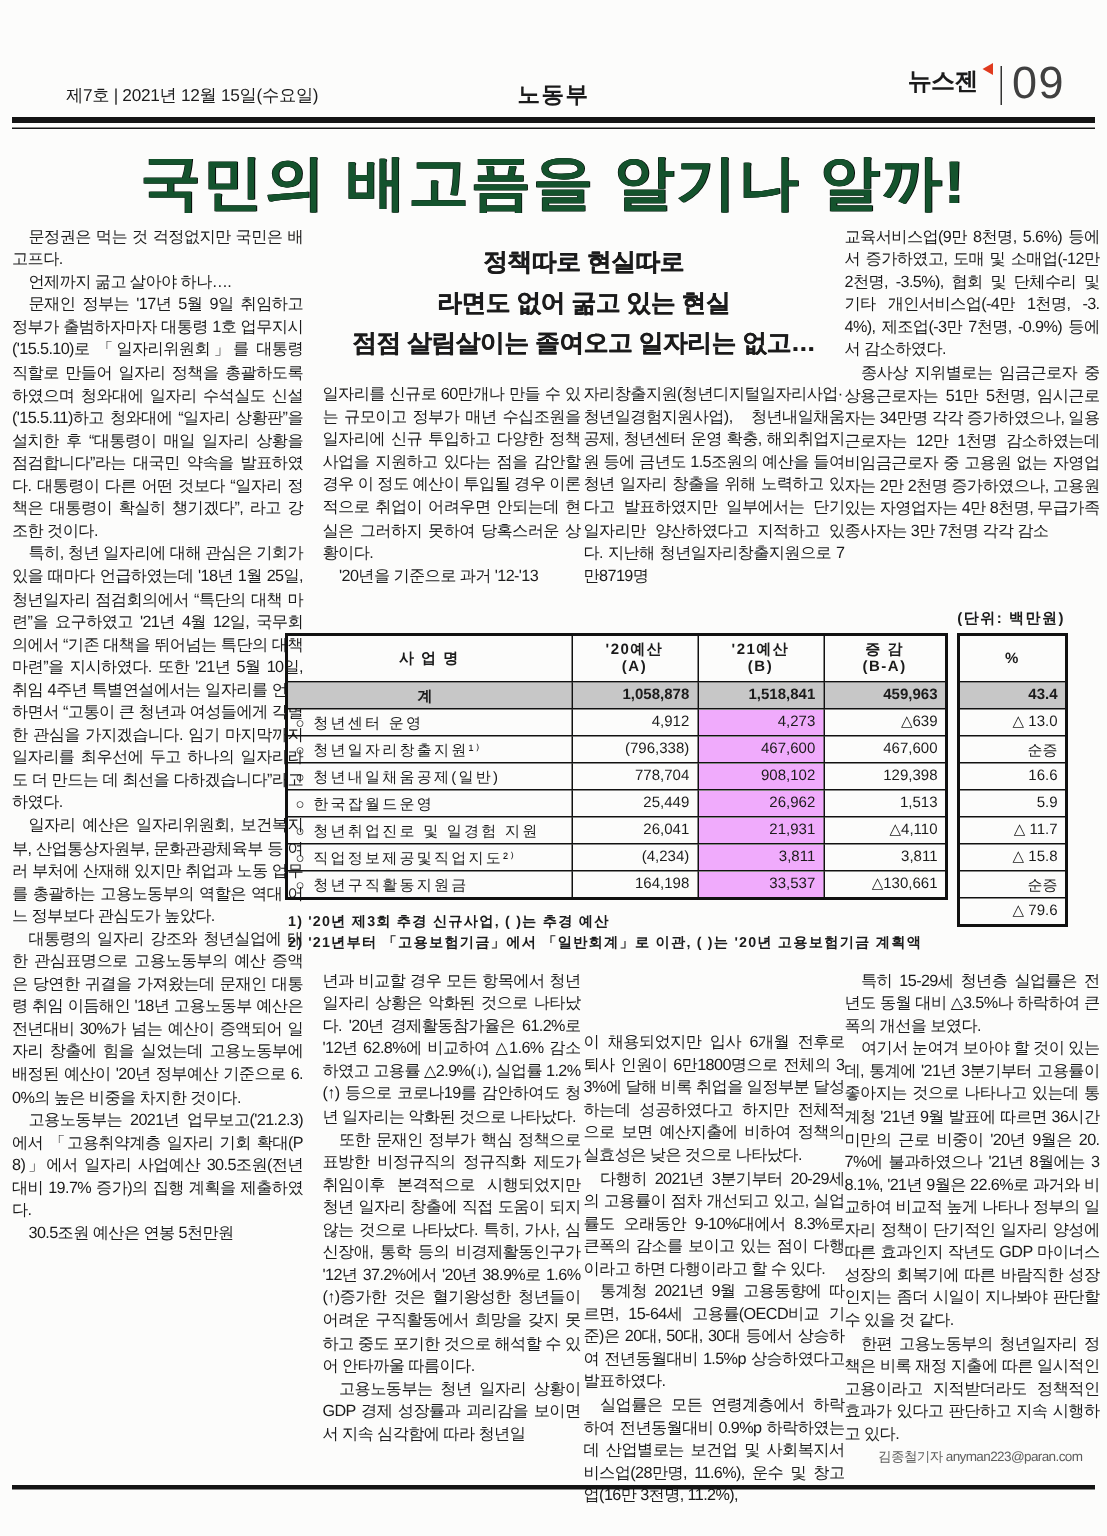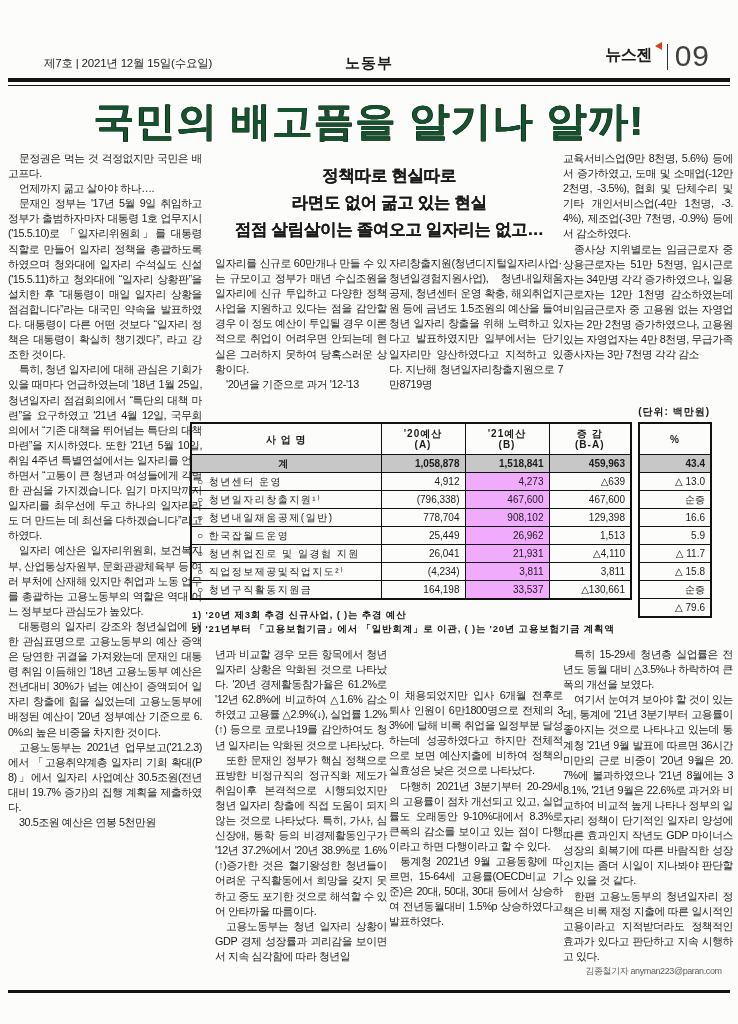--- a/index.html
+++ b/index.html
@@ -214,20 +214,21 @@
   <div class="col" id="col2b">
     <p class="cont">년과 비교할 경우 모든 항목에서 청년 일자리 상황은 악화된 것으로 나타났다. '20년 경제활동참가율은 61.2%로 '12년 62.8%에 비교하여 △1.6% 감소하였고 고용률 △2.9%(↓), 실업률 1.2%(↑) 등으로 코로나19를 감안하여도 청년 일자리는 악화된 것으로 나타났다.</p>
     <p>또한 문재인 정부가 핵심 정책으로 표방한 비정규직의 정규직화 제도가 취임이후 본격적으로 시행되었지만 청년 일자리 창출에 직접 도움이 되지 않는 것으로 나타났다. 특히, 가사, 심신장애, 통학 등의 비경제활동인구가 '12년 37.2%에서 '20년 38.9%로 1.6%(↑)증가한 것은 혈기왕성한 청년들이 어려운 구직활동에서 희망을 갖지 못하고 중도 포기한 것으로 해석할 수 있어 안타까울 따름이다.</p>
     <p>고용노동부는 청년 일자리 상황이 GDP 경제 성장률과 괴리감을 보이면서 지속 심각함에 따라 청년일</p>
   </div>
 
   <div class="col" id="col3b">
     <p class="cont">이 채용되었지만 입사 6개월 전후로 퇴사 인원이 6만1800명으로 전체의 33%에 달해 비록 취업을 일정부분 달성하는데 성공하였다고 하지만 전체적으로 보면 예산지출에 비하여 정책의 실효성은 낮은 것으로 나타났다.</p>
     <p>다행히 2021년 3분기부터 20-29세의 고용률이 점차 개선되고 있고, 실업률도 오래동안 9-10%대에서 8.3%로 큰폭의 감소를 보이고 있는 점이 다행이라고 하면 다행이라고 할 수 있다.</p>
     <p>통계청 2021년 9월 고용동향에 따르면, 15-64세 고용률(OECD비교 기준)은 20대, 50대, 30대 등에서 상승하여 전년동월대비 1.5%p 상승하였다고 발표하였다.</p>
+    <p>실업률은 모든 연령계층에서 하락하여 전년동월대비 0.9%p 하락하였는데 산업별로는 보건업 및 사회복지서비스업(28만명, 11.6%), 운수 및 창고업(16만 3천명, 11.2%),</p>
   </div>
 
   <div class="col" id="col4b">
     <p>특히 15-29세 청년층 실업률은 전년도 동월 대비 △3.5%나 하락하여 큰폭의 개선을 보였다.</p>
     <p>여기서 눈여겨 보아야 할 것이 있는데, 통계에 '21년 3분기부터 고용률이 좋아지는 것으로 나타나고 있는데 통계청 '21년 9월 발표에 따르면 36시간 미만의 근로 비중이 '20년 9월은 20.7%에 불과하였으나 '21년 8월에는 38.1%, '21년 9월은 22.6%로 과거와 비교하여 비교적 높게 나타나 정부의 일자리 정책이 단기적인 일자리 양성에 따른 효과인지 작년도 GDP 마이너스 성장의 회복기에 따른 바람직한 성장인지는 좀더 시일이 지나봐야 판단할 수 있을 것 같다.</p>
     <p>한편 고용노동부의 청년일자리 정책은 비록 재정 지출에 따른 일시적인 고용이라고 지적받더라도 정책적인 효과가 있다고 판단하고 지속 시행하고 있다.</p>
     <p class="byline">김종철기자 anyman223@paran.com</p>
   </div>
 
   <div class="rule-bottom"></div>

